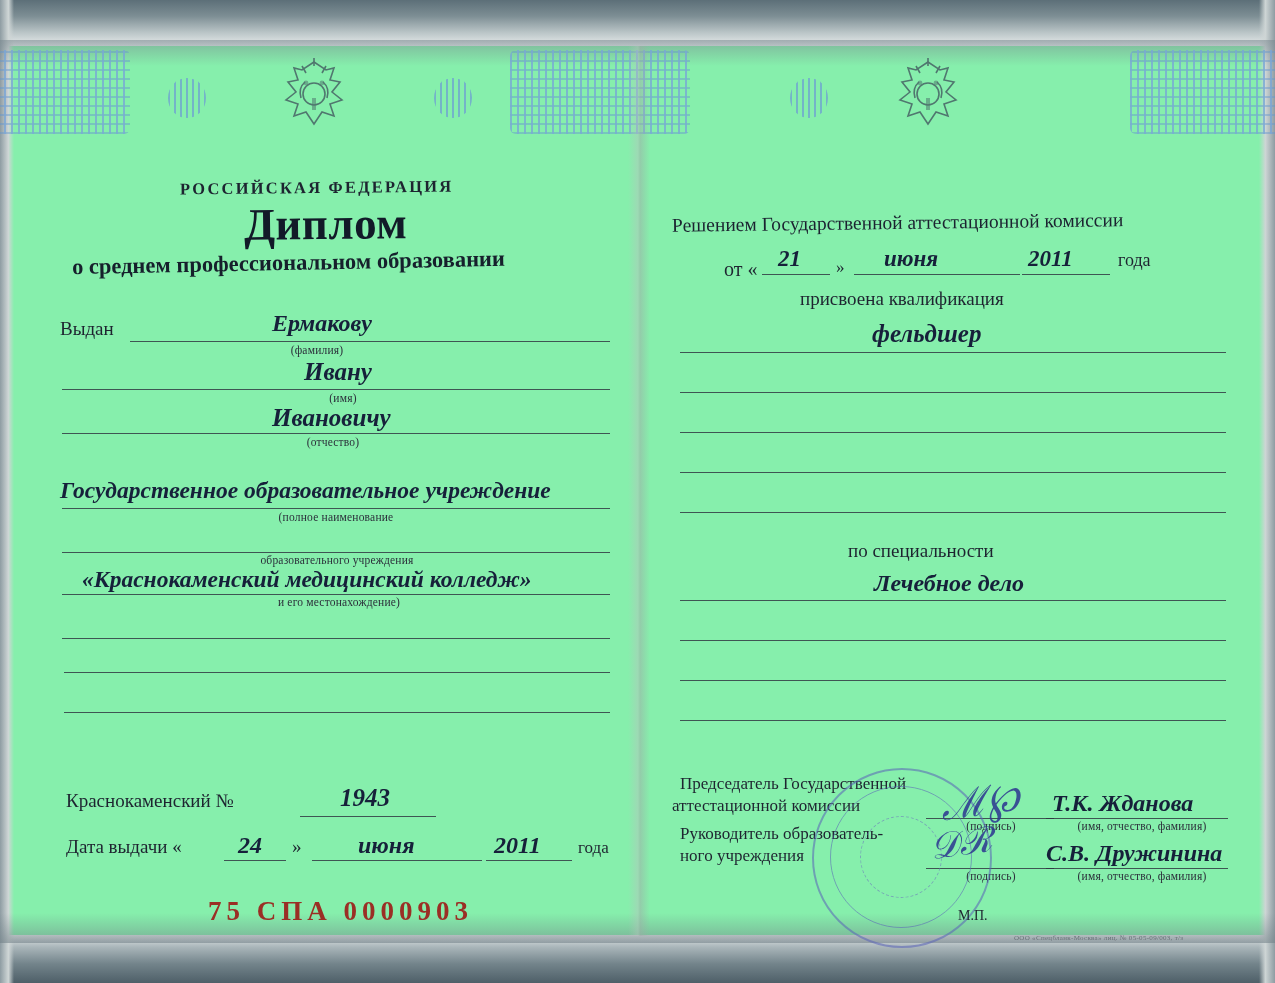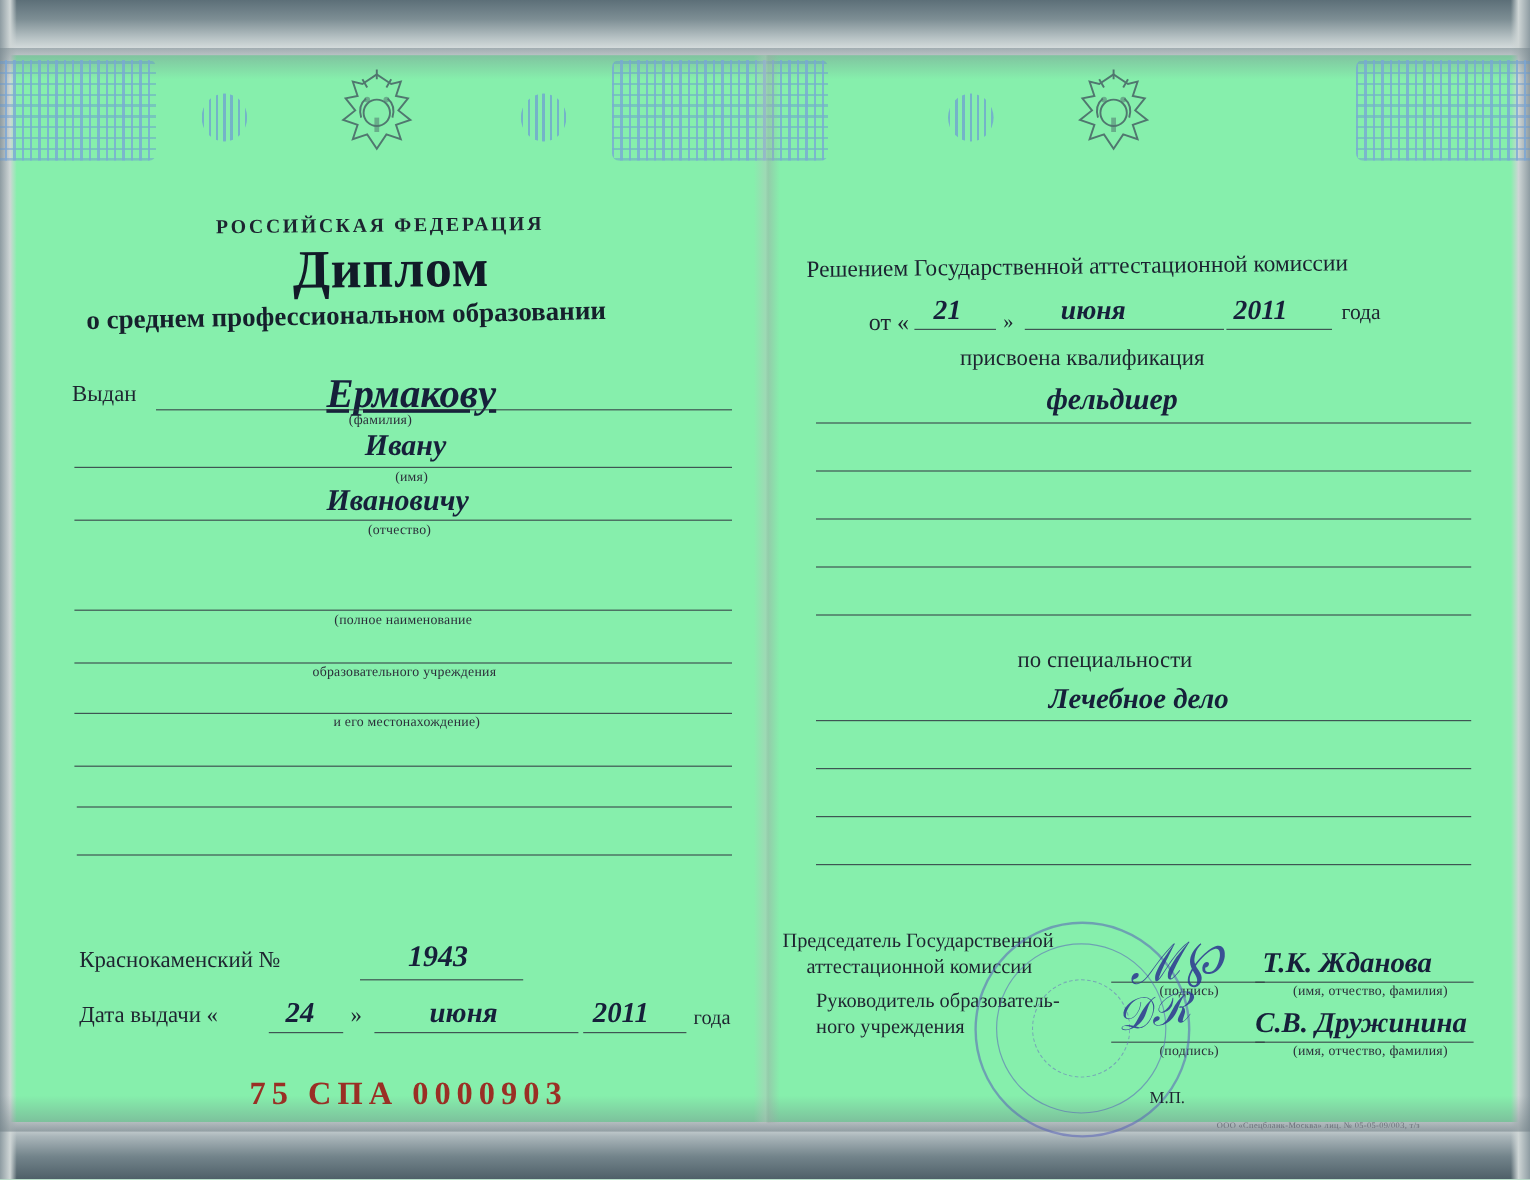--- a/index.html
+++ b/index.html
@@ -309,38 +309,40 @@
     </svg>
   </div>
 
   <div class="gutter"></div>
 
   <div class="label" id="rf-line">РОССИЙСКАЯ ФЕДЕРАЦИЯ</div>
   <div class="abs" id="diploma-title">Диплом</div>
   <div class="abs" id="diploma-subtitle">о среднем профессиональном образовании</div>
 
   <div class="label" style="left:60px; top:318px;">Выдан</div>
-  <div class="hand" style="left:272px; top:310px; font-size:34px;text-decoration:underline;">Ермакову</div>
+  <div class="hand" style="left:272px; top:310px; font-size:24px;">Ермакову</div>
   <div class="rule" style="left:130px; top:341px; width:480px;"></div>
   <div class="caption" style="left:262px; top:344px; width:110px;">(фамилия)</div>
 
   <div class="hand" style="left:304px; top:358px; font-size:25px;">Ивану</div>
   <div class="rule" style="left:62px; top:389px; width:548px;"></div>
   <div class="caption" style="left:288px; top:392px; width:110px;">(имя)</div>
 
   <div class="hand" style="left:272px; top:404px; font-size:25px;">Ивановичу</div>
   <div class="rule" style="left:62px; top:433px; width:548px;"></div>
   <div class="caption" style="left:278px; top:436px; width:110px;">(отчество)</div>
 
+  <div class="hand" style="left:60px; top:477px; font-size:23.5px;">Государственное образовательное учреждение</div>
   <div class="rule" style="left:62px; top:508px; width:548px;"></div>
   <div class="caption" style="left:246px; top:511px; width:180px;">(полное наименование</div>
 
   <div class="rule" style="left:62px; top:552px; width:548px;"></div>
   <div class="caption" style="left:232px; top:554px; width:210px;">образовательного учреждения</div>
 
+  <div class="hand" style="left:82px; top:566px; font-size:23.5px;">«Краснокаменский медицинский колледж»</div>
   <div class="rule" style="left:62px; top:594px; width:548px;"></div>
   <div class="caption" style="left:244px; top:596px; width:190px;">и его местонахождение)</div>
 
   <div class="rule" style="left:62px; top:638px; width:548px;"></div>
 
   <div class="rule" style="left:64px; top:672px; width:546px;"></div>
   <div class="rule" style="left:64px; top:712px; width:546px;"></div>
 
   <div class="label" style="left:66px; top:790px;">Краснокаменский №</div>
   <div class="hand" style="left:340px; top:784px; font-size:25px;">1943</div>
@@ -379,21 +381,21 @@
   <div class="rule" style="left:680px; top:472px; width:546px;"></div>
   <div class="rule" style="left:680px; top:512px; width:546px;"></div>
 
   <div class="label" style="left:848px; top:540px; font-size:19px;">по специальности</div>
   <div class="hand" style="left:874px; top:570px; font-size:24px;text-align:center;">Лечебное дело</div>
   <div class="rule" style="left:680px; top:600px; width:546px;"></div>
   <div class="rule" style="left:680px; top:640px; width:546px;"></div>
   <div class="rule" style="left:680px; top:680px; width:546px;"></div>
   <div class="rule" style="left:680px; top:720px; width:546px;"></div>
 
-  <div class="label" style="left:652px; top:774px; font-size:17px;text-align:center;">Председатель Государственной</div>
+  <div class="label" style="left:680px; top:774px; font-size:17px;text-align:center;">Председатель Государственной</div>
   <div class="label" style="left:672px; top:796px; font-size:17px;">аттестационной комиссии</div>
   <div class="hand" style="left:1052px; top:790px; font-size:24px;">Т.К. Жданова</div>
   <div class="rule" style="left:926px; top:818px; width:128px;"></div>
   <div class="rule" style="left:1046px; top:818px; width:182px;"></div>
   <div class="caption" style="left:936px; top:820px; width:110px;">(подпись)</div>
   <div class="caption" style="left:1062px; top:820px; width:160px;">(имя, отчество, фамилия)</div>
 
   <div class="label" style="left:680px; top:824px; font-size:17px;">Руководитель образователь-</div>
   <div class="label" style="left:680px; top:846px; font-size:17px;">ного учреждения</div>
   <div class="hand" style="left:1046px; top:840px; font-size:24px;">С.В. Дружинина</div>

